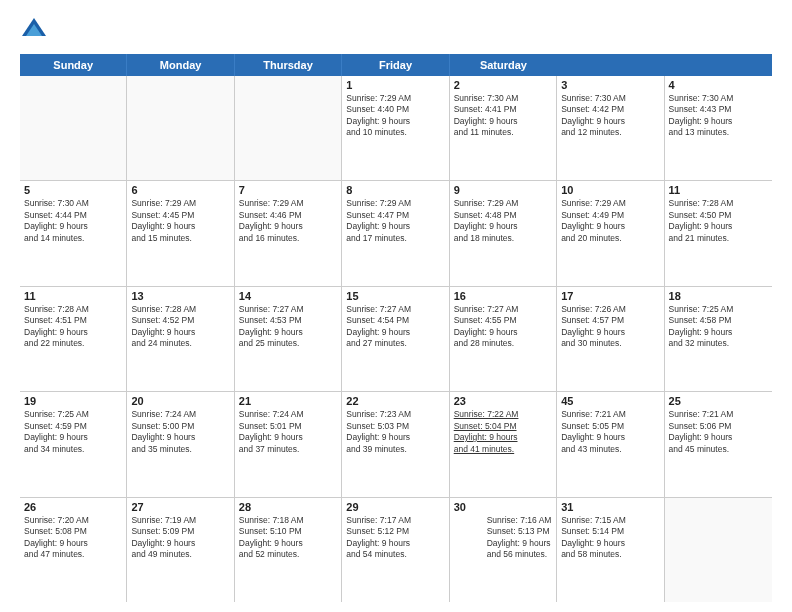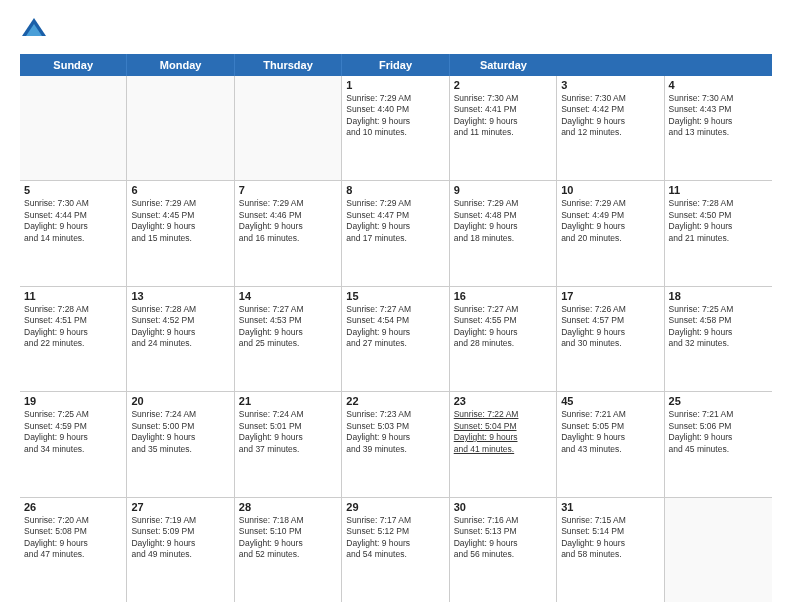--- a/index.html
+++ b/index.html
@@ -354,21 +354,21 @@
           </div>
           <div class="cal-cell">
             <div class="day-num">29</div>
             <div class="cell-info" style="white-space: pre-line;">Sunrise: 7:17 AM
 Sunset: 5:12 PM
 Daylight: 9 hours
 and 54 minutes.</div>
           </div>
           <div class="cal-cell">
             <div class="day-num">30</div>
-            <div class="cell-info" style="white-space: pre-line;">Sunrise: 7:16 AM
+            <div class="cell-info" style="white-space: pre-line; margin-left: 33px;">Sunrise: 7:16 AM
 Sunset: 5:13 PM
 Daylight: 9 hours
 and 56 minutes.</div>
           </div>
           <div class="cal-cell">
             <div class="day-num">31</div>
             <div class="cell-info" style="white-space: pre-line;">Sunrise: 7:15 AM
 Sunset: 5:14 PM
 Daylight: 9 hours
 and 58 minutes.</div>

